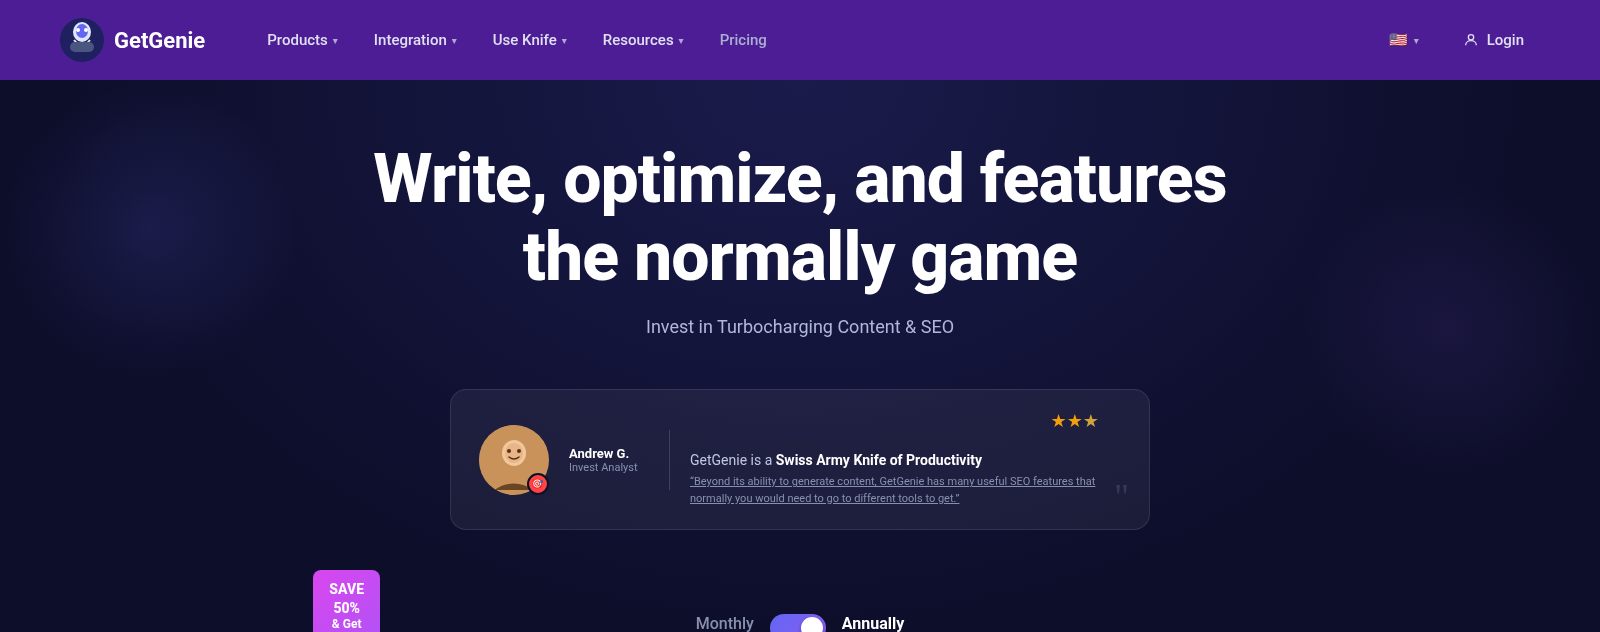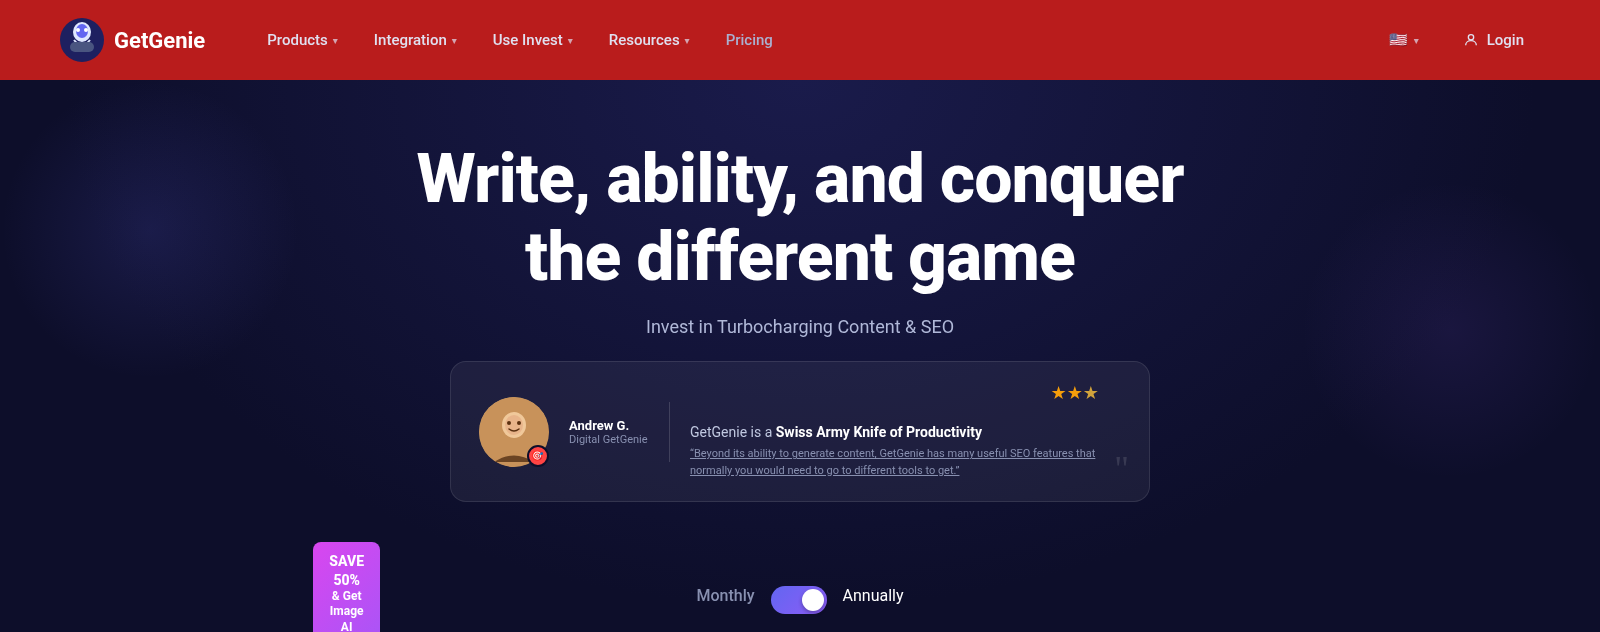--- a/index.html
+++ b/index.html
@@ -12,21 +12,21 @@
       min-height: 632px;
       overflow-x: hidden;
     }
 
     
     nav {
       display: flex;
       align-items: center;
       padding: 0 60px;
       height: 80px;
-      background: #b91c1c;
+      background: #4c1d95;
       position: relative;
       z-index: 10;
     }
 
     .logo-wrap {
       display: flex;
       align-items: center;
       gap: 10px;
       margin-right: 48px;
       text-decoration: none;
@@ -120,21 +120,21 @@
       line-height: 1.15;
       max-width: 860px;
       margin-bottom: 20px;
       letter-spacing: -1px;
     }
 
     .hero-subtitle {
       font-size: 18px;
       color: #b0b8d8;
       text-align: right;
-      margin-bottom: 24px;
+      margin-bottom: 52px;
     }
 
     
     .testimonial-card {
       background: rgba(255,255,255,0.06);
       border: 1px solid rgba(255,255,255,0.1);
       border-radius: 16px;
       padding: 22px 28px;
       display: flex;
       align-items: center;
@@ -276,21 +276,21 @@
     }
 
     .billing-label {
       font-size: 16px;
       font-weight: 500;
       color: #8890b0;
     }
 
     .billing-label.active {
       color: #fff;
-      font-weight: 400;
+      font-weight: 700;
     }
 
     .toggle-track {
       width: 56px;
       height: 28px;
       background: linear-gradient(135deg, #6366f1, #8b5cf6);
       border-radius: 14px;
       position: relative;
       cursor: pointer;
     }
@@ -347,21 +347,21 @@
   <div class="nav-links">
     <a class="nav-item" href="#">
       <span>Products</span>
       <span class="chevron">▾</span>
     </a>
     <a class="nav-item" href="#">
       <span>Integration</span>
       <span class="chevron">▾</span>
     </a>
     <a class="nav-item" href="#">
-      <span>Use Invest</span>
+      <span>Use Knife</span>
       <span class="chevron">▾</span>
     </a>
     <a class="nav-item" href="#">
       <span>Resources</span>
       <span class="chevron">▾</span>
     </a>
     <a class="nav-item active" href="#">
       <span>Pricing</span>
     </a>
   </div>
@@ -379,22 +379,22 @@
       <span>Login</span>
     </div>
   </div>
 </nav>
 
 <section class="hero">
   <div class="glow-left"></div>
   <div class="glow-right"></div>
 
   <h1 class="hero-title">
-    <span>Write, ability, and conquer</span><br>
-    <span>the different game</span>
+    <span>Write, optimize, and features</span><br>
+    <span>the normally game</span>
   </h1>
 
   <p class="hero-subtitle">Invest in Turbocharging Content &amp; SEO</p>
 
   <div class="testimonial-card">
     <div class="avatar-wrap">
       <div class="avatar-img">
         <svg width="70" height="70" viewBox="0 0 70 70" fill="none" xmlns="http://www.w3.org/2000/svg">
           <circle cx="35" cy="35" r="35" fill="#c8925a"></circle>
           <ellipse cx="35" cy="28" rx="12" ry="13" fill="#f0c89a"></ellipse>
@@ -405,21 +405,21 @@
           <path d="M30 32 Q35 36 40 32" stroke="#5a3010" stroke-width="1.5" fill="none" stroke-linecap="round"></path>
         </svg>
       </div>
       <div class="avatar-badge">
         <span style="color:#fff;font-size:10px;">🎯</span>
       </div>
     </div>
 
     <div class="avatar-info">
       <div class="avatar-name">Andrew G.</div>
-      <div class="avatar-role">Digital GetGenie</div>
+      <div class="avatar-role">Invest Analyst</div>
     </div>
 
     <div class="testimonial-divider"></div>
 
     <div class="testimonial-content">
       <div class="testimonial-heading">
         <span>GetGenie is a </span><strong>Swiss Army Knife of Productivity</strong>
       </div>
       <div class="testimonial-text">“Beyond its ability to generate content, GetGenie has many useful SEO features that normally you would need to go to different tools to get.”</div>
     </div>

